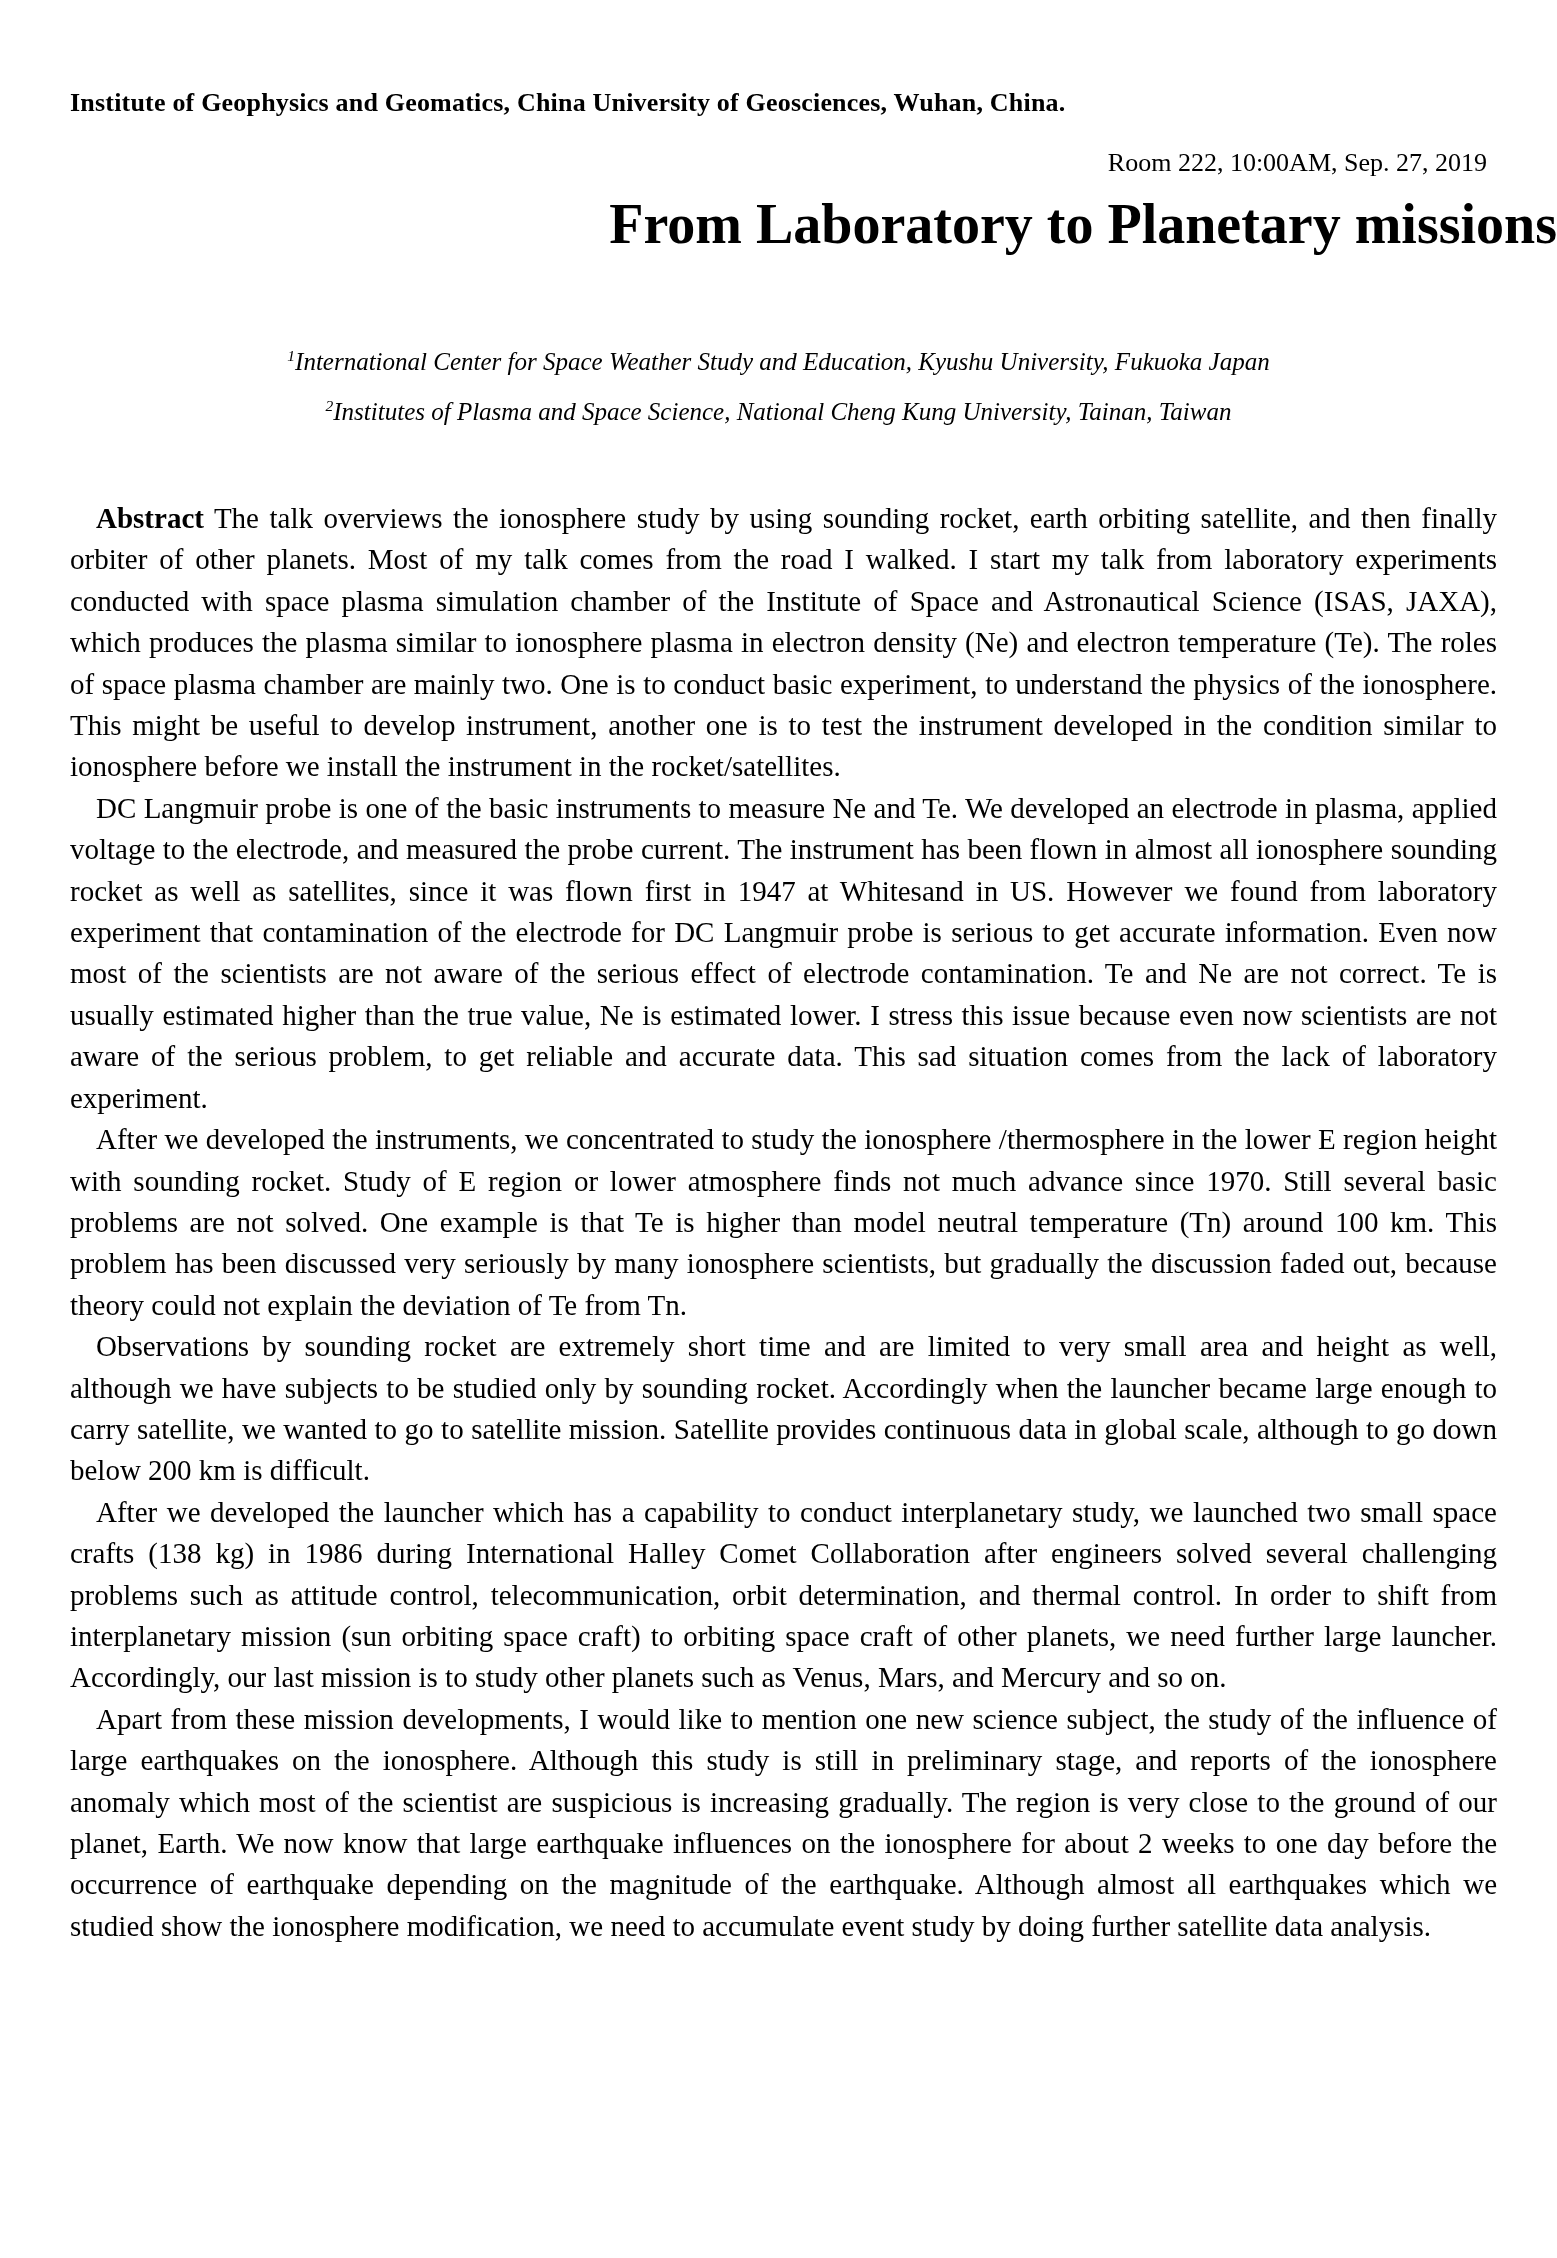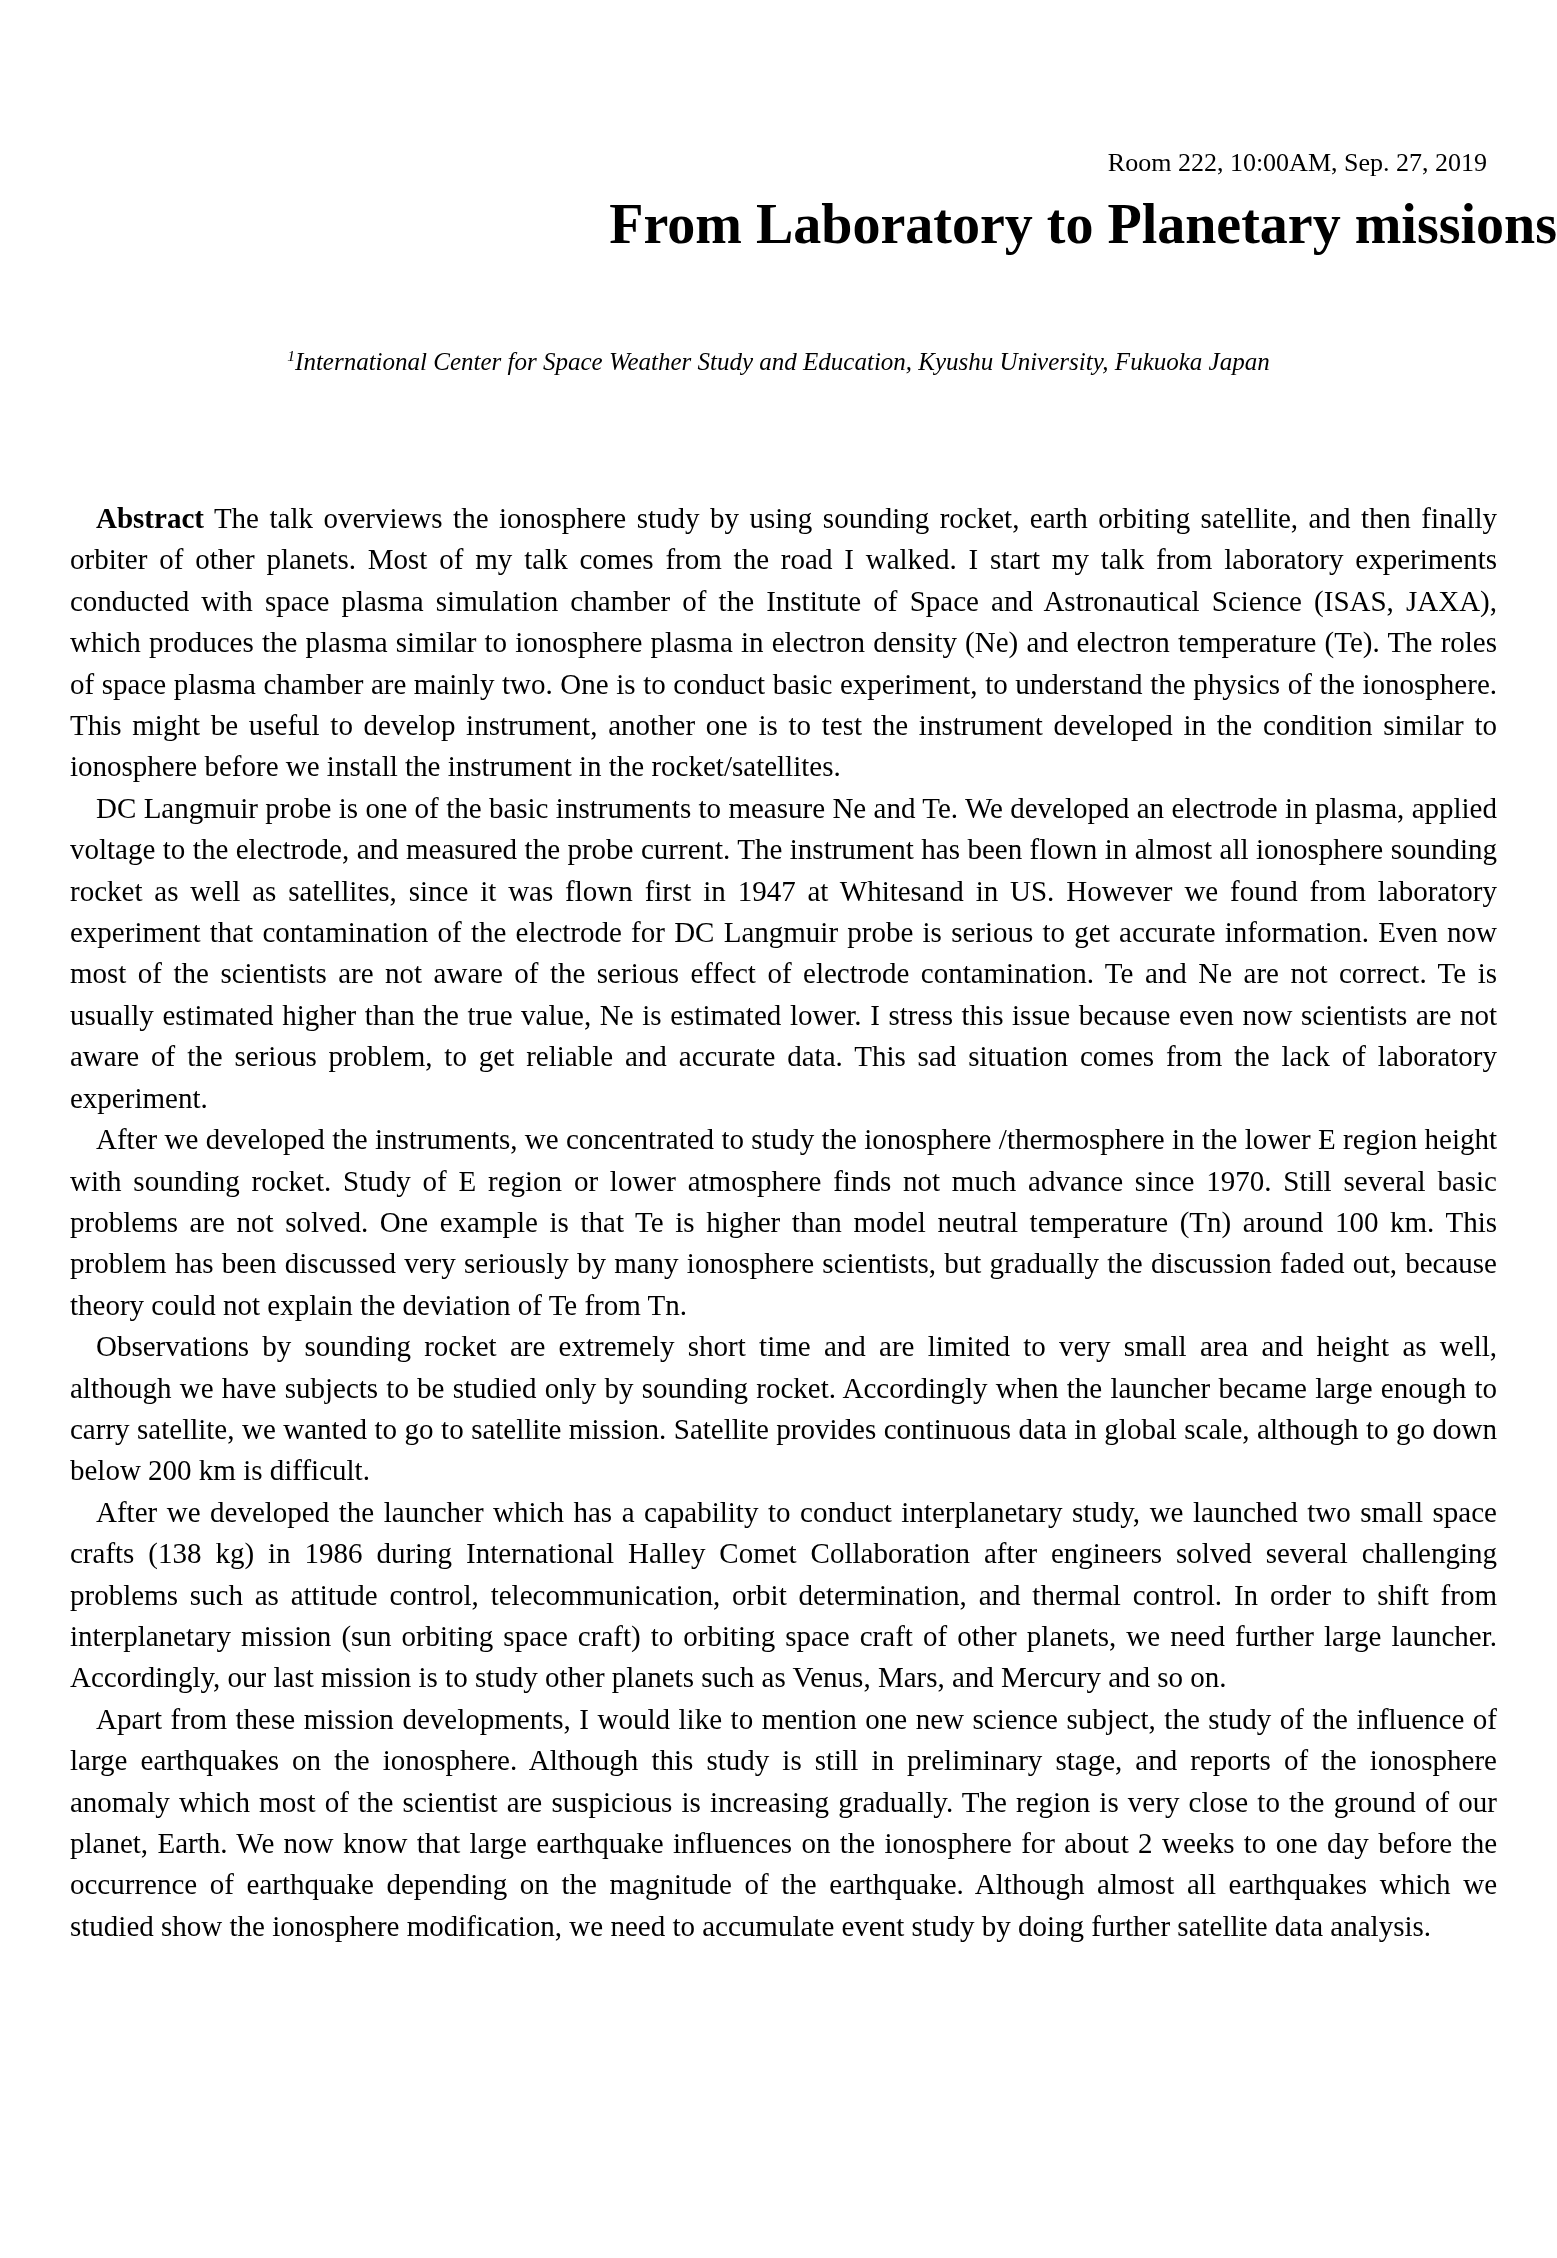--- a/index.html
+++ b/index.html
@@ -82,28 +82,30 @@
   }
   .abs-label {
     font-weight: bold;
   }
 </style>
 </head>
 <body>
 
 <div class="page">
 
+  <div class="inst-line">Institute of Geophysics and Geomatics, China University of Geosciences, Wuhan, China.</div>
 
   <div class="date-line">Room 222, 10:00AM, Sep. 27, 2019</div>
 
   <h1 class="title">From Laboratory to Planetary missions</h1>
 
 
   <div class="affil affil-1"><sup>1</sup><span>International Center for Space Weather Study and Education, Kyushu University, Fukuoka Japan</span></div>
 
+  <div class="affil affil-2"><sup>2</sup><span>Institutes of Plasma and Space Science, National Cheng Kung University, Tainan, Taiwan</span></div>
 
   <div class="abstract-body">
     <p><b class="abs-label">Abstract</b><span> The talk overviews the ionosphere study by using sounding rocket, earth orbiting satellite, and then finally orbiter of other planets. Most of my talk comes from the road I walked. I start my talk from laboratory experiments conducted with space plasma simulation chamber of the Institute of Space and Astronautical Science (ISAS, JAXA), which produces the plasma similar to ionosphere plasma in electron density (Ne) and electron temperature (Te). The roles of space plasma chamber are mainly two. One is to conduct basic experiment, to understand the physics of the ionosphere. This might be useful to develop instrument, another one is to test the instrument developed in the condition similar to ionosphere before we install the instrument in the rocket/satellites.</span></p>
     <p>DC Langmuir probe is one of the basic instruments to measure Ne and Te. We developed an electrode in plasma, applied voltage to the electrode, and measured the probe current. The instrument has been flown in almost all ionosphere sounding rocket as well as satellites, since it was flown first in 1947 at Whitesand in US. However we found from laboratory experiment that contamination of the electrode for DC Langmuir probe is serious to get accurate information. Even now most of the scientists are not aware of the serious effect of electrode contamination. Te and Ne are not correct. Te is usually estimated higher than the true value, Ne is estimated lower. I stress this issue because even now scientists are not aware of the serious problem, to get reliable and accurate data. This sad situation comes from the lack of laboratory experiment.</p>
     <p>After we developed the instruments, we concentrated to study the ionosphere /thermosphere in the lower E region height with sounding rocket. Study of E region or lower atmosphere finds not much advance since 1970. Still several basic problems are not solved. One example is that Te is higher than model neutral temperature (Tn) around 100 km. This problem has been discussed very seriously by many ionosphere scientists, but gradually the discussion faded out, because theory could not explain the deviation of Te from Tn.</p>
     <p>Observations by sounding rocket are extremely short time and are limited to very small area and height as well, although we have subjects to be studied only by sounding rocket. Accordingly when the launcher became large enough to carry satellite, we wanted to go to satellite mission. Satellite provides continuous data in global scale, although to go down below 200 km is difficult.</p>
     <p>After we developed the launcher which has a capability to conduct interplanetary study, we launched two small space crafts (138 kg) in 1986 during International Halley Comet Collaboration after engineers solved several challenging problems such as attitude control, telecommunication, orbit determination, and thermal control. In order to shift from interplanetary mission (sun orbiting space craft) to orbiting space craft of other planets, we need further large launcher. Accordingly, our last mission is to study other planets such as Venus, Mars, and Mercury and so on.</p>
     <p>Apart from these mission developments, I would like to mention one new science subject, the study of the influence of large earthquakes on the ionosphere. Although this study is still in preliminary stage, and reports of the ionosphere anomaly which most of the scientist are suspicious is increasing gradually. The region is very close to the ground of our planet, Earth. We now know that large earthquake influences on the ionosphere for about 2 weeks to one day before the occurrence of earthquake depending on the magnitude of the earthquake. Although almost all earthquakes which we studied show the ionosphere modification, we need to accumulate event study by doing further satellite data analysis.</p>
   </div>
 

